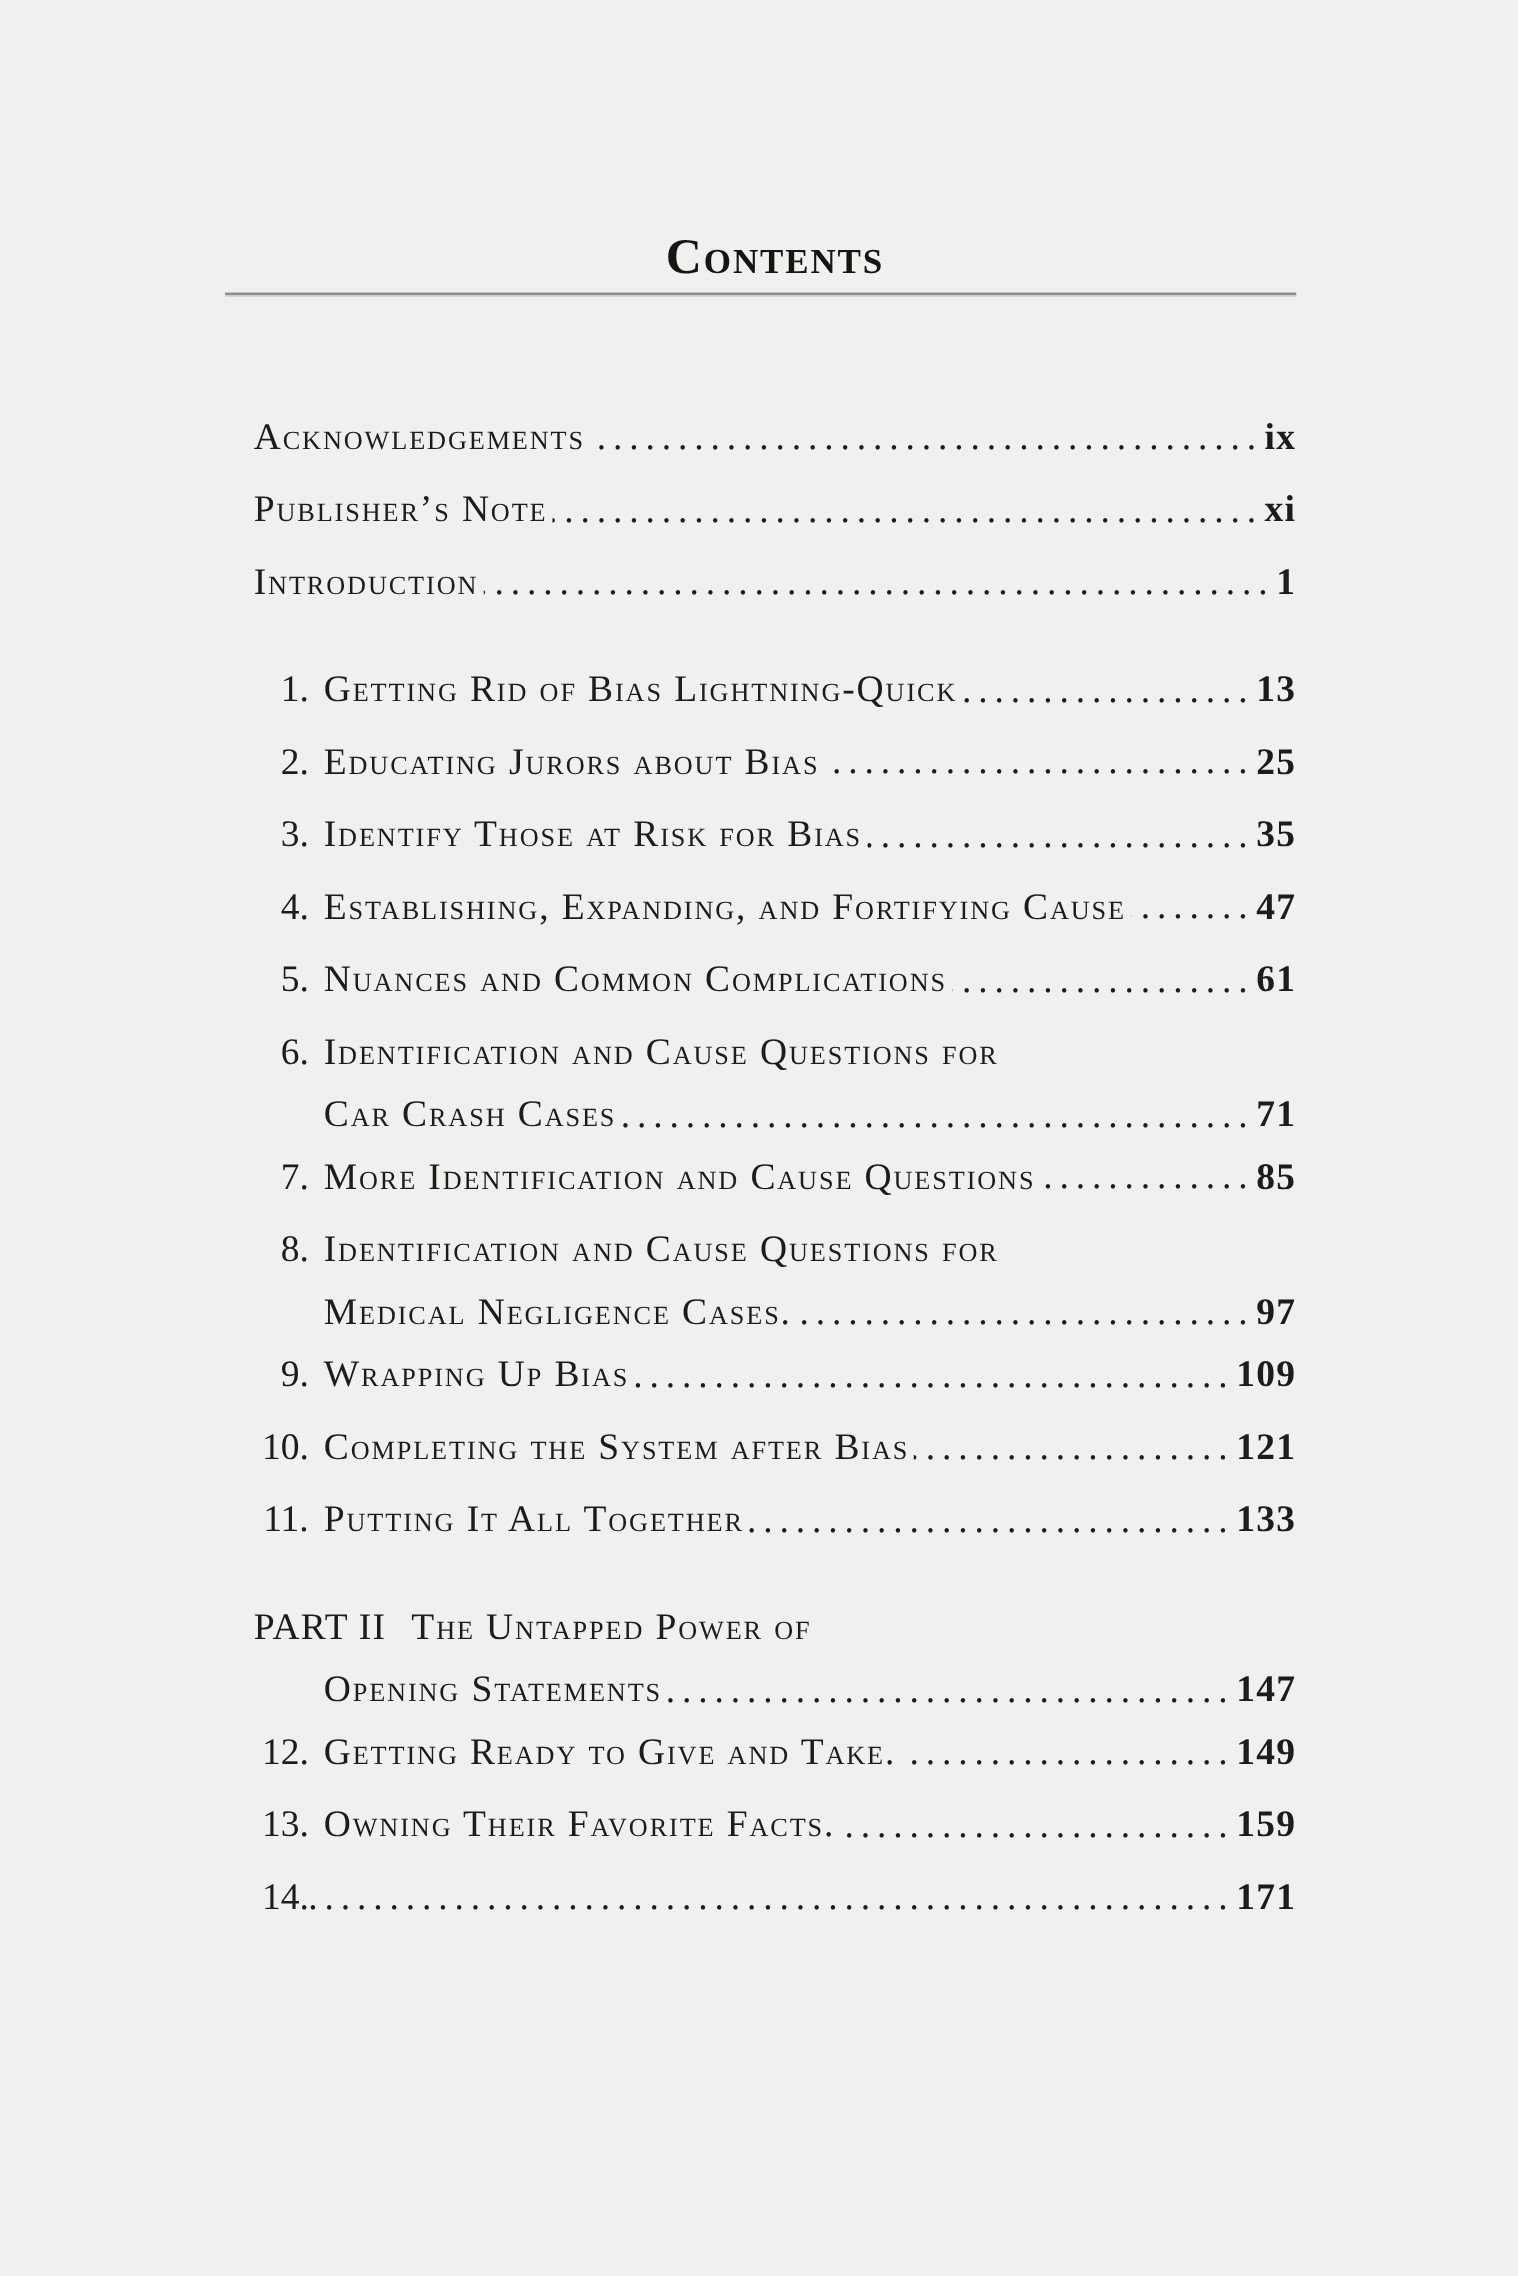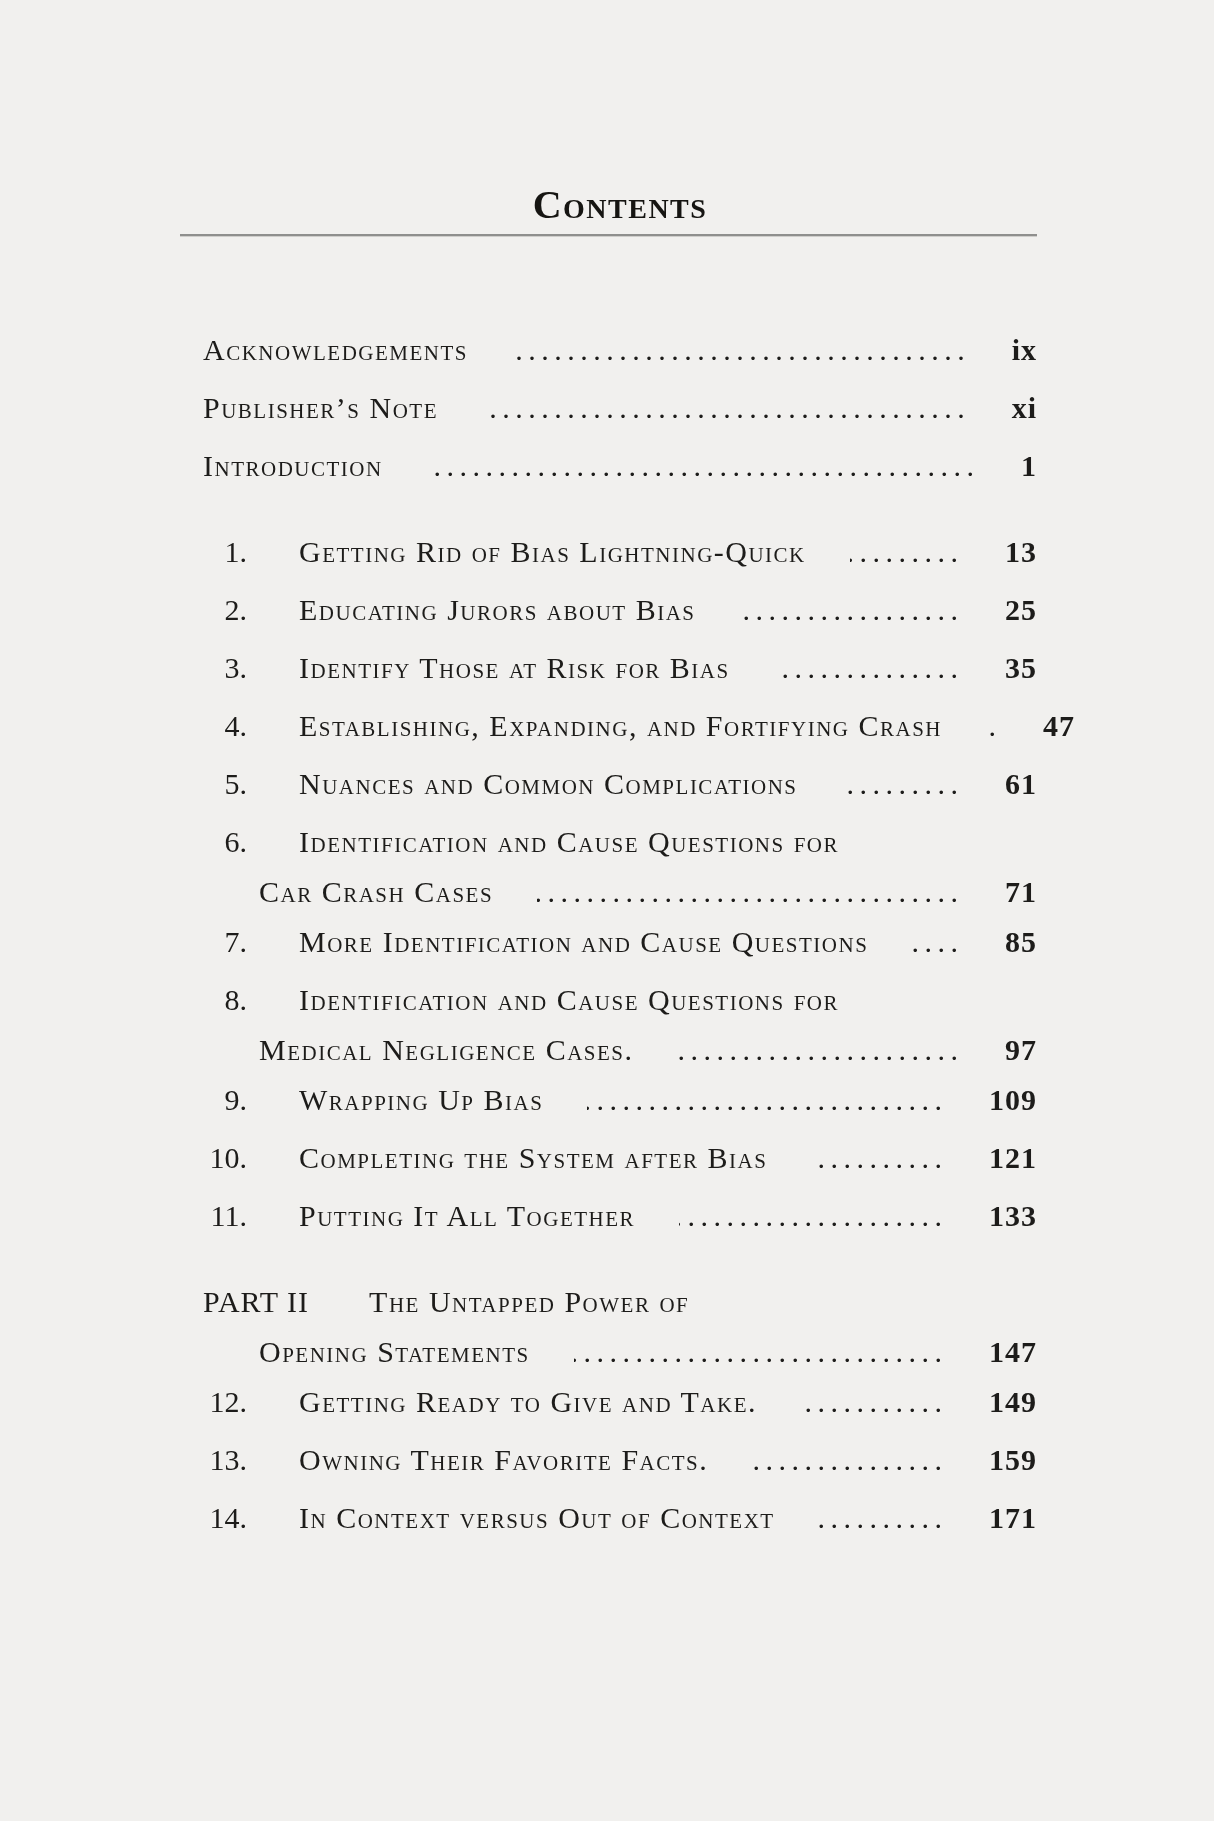--- a/index.html
+++ b/index.html
@@ -36,21 +36,20 @@
     background: #8f8f8d;
     border-bottom: 1px solid #cfcecb;
   }
   .front { margin-top: 84px; }
   .part-section { margin-top: 28px; }
   .line {
     display: flex;
     align-items: baseline;
     line-height: 58px;
     white-space: nowrap;
-    gap: 40px;
   }
   .line.cont {
     line-height: 42px;
     margin-left: 56px;
     justify-content: flex-end;
   }
   .sc { font-variant: small-caps; letter-spacing: 1.5px; }
   .t { margin-right: 4px; }
   .num {
     display: inline-block;
@@ -122,21 +121,21 @@
         <span class="pg">25</span>
       </div>
       <div class="line">
         <span class="num">3.</span>
         <span class="sc t">Identify Those at Risk for Bias</span>
         <span class="leader"></span>
         <span class="pg">35</span>
       </div>
       <div class="line">
         <span class="num">4.</span>
-        <span class="sc t">Establishing, Expanding, and Fortifying Crash</span>
+        <span class="sc t">Establishing, Expanding, and Fortifying Cause</span>
         <span class="leader"></span>
         <span class="pg">47</span>
       </div>
       <div class="line">
         <span class="num">5.</span>
         <span class="sc t">Nuances and Common Complications</span>
         <span class="leader"></span>
         <span class="pg">61</span>
       </div>
 
@@ -211,20 +210,19 @@
         <span class="pg">149</span>
       </div>
       <div class="line">
         <span class="num">13.</span>
         <span class="sc t">Owning Their Favorite Facts.</span>
         <span class="leader"></span>
         <span class="pg">159</span>
       </div>
       <div class="line">
         <span class="num">14.</span>
-        <span class="sc t">In Context versus Out of Context</span>
         <span class="leader"></span>
         <span class="pg">171</span>
       </div>
     </div>
 
   </div>
 </div>
 
 </body></html>

